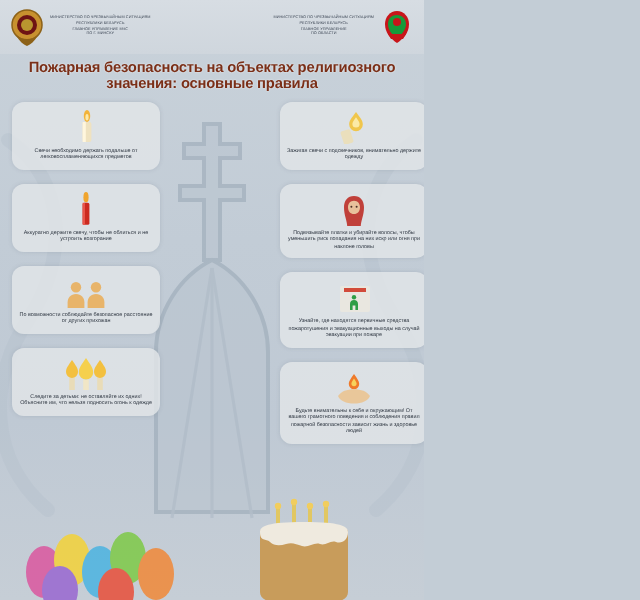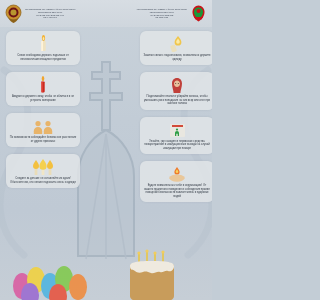--- a/index.html
+++ b/index.html
@@ -140,20 +140,21 @@
         <svg viewBox="0 0 34 38" xmlns="http://www.w3.org/2000/svg">
           <path d="M17 3c7 0 12 6 12 13 0 9-6 15-12 19C11 31 5 25 5 16 5 9 10 3 17 3z" fill="#c8151a"></path>
           <path d="M17 7c5 0 9 4 9 9s-4 11-9 14c-5-3-9-8-9-14s4-9 9-9z" fill="#179a3a"></path>
           <circle cx="17" cy="14" r="4" fill="#c8151a"></circle>
           <path d="M8 26h18l-3 5H11z" fill="#c8151a"></path>
         </svg>
       </span>
     </div>
   </div>
 
+  <div class="title">Пожарная безопасность на объектах религиозного значения: основные правила</div>
 
   <div class="grid">
 
     <div class="col col-left">
 
       <div class="card">
         <span class="card-icon">
           <svg width="13" height="17" viewBox="0 0 13 17" xmlns="http://www.w3.org/2000/svg">
             <ellipse cx="6.5" cy="3" rx="1.6" ry="3" fill="#f2b33a"></ellipse>
             <ellipse cx="6.5" cy="3.6" rx=".8" ry="1.6" fill="#fde9a8"></ellipse>

